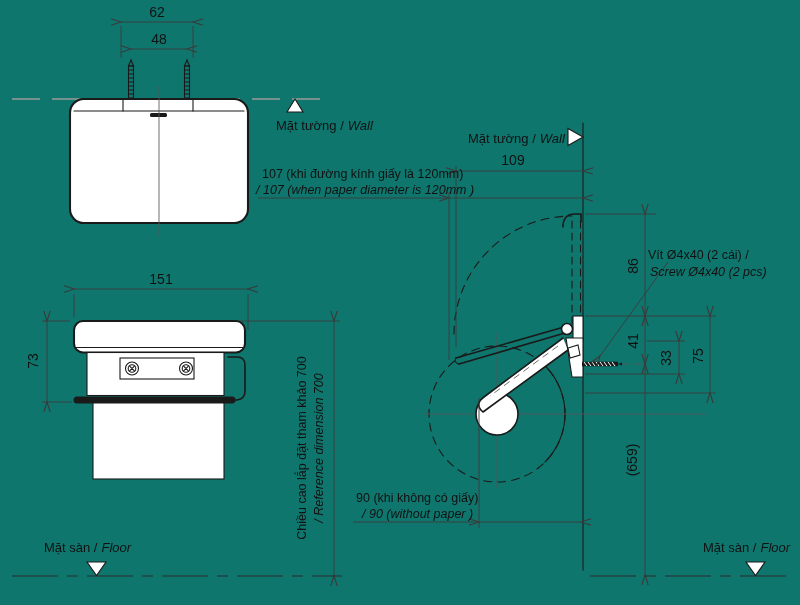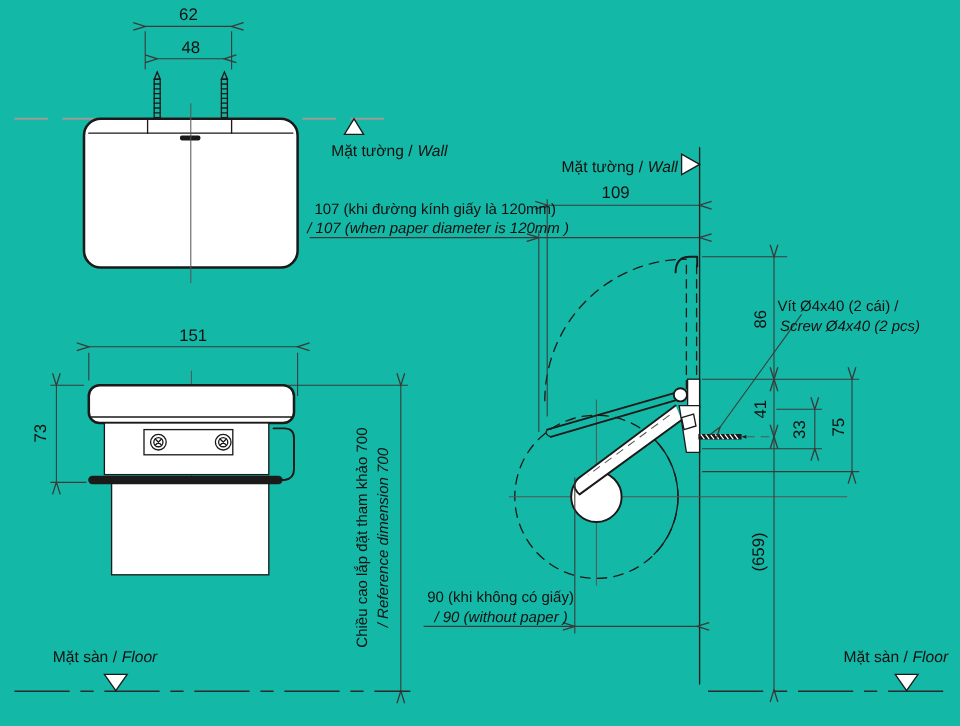--- a/index.html
+++ b/index.html
@@ -1,16 +1,16 @@
 <!DOCTYPE html>
 <html><head>
 <meta charset="utf-8">
 <style>
   html,body{margin:0;padding:0;background:#fff;}
-  .stage{position:relative;width:800px;height:605px;background:#14b8a6;overflow:hidden;}
+  .stage{position:relative;width:800px;height:605px;background:#0f766e;overflow:hidden;}
   svg text{fill:#111;font-family:"Liberation Sans","DejaVu Sans",sans-serif;}
   .t14{font-size:14px;}
   .t13{font-size:13px;}
   .t12{font-size:12.5px;}
   .it{font-style:italic;}
   .mid{text-anchor:middle;}
   .ln{stroke:#1a1a1a;fill:none;stroke-width:1.6;stroke-linecap:round;stroke-linejoin:round;}
   .ln2{stroke:#1a1a1a;fill:none;stroke-width:2.1;stroke-linecap:round;stroke-linejoin:round;}
   .thin{stroke:#1a1a1a;fill:none;stroke-width:1.1;stroke-linecap:round;}
   .dim{stroke:#3a3a3a;fill:none;stroke-width:0.9;}

